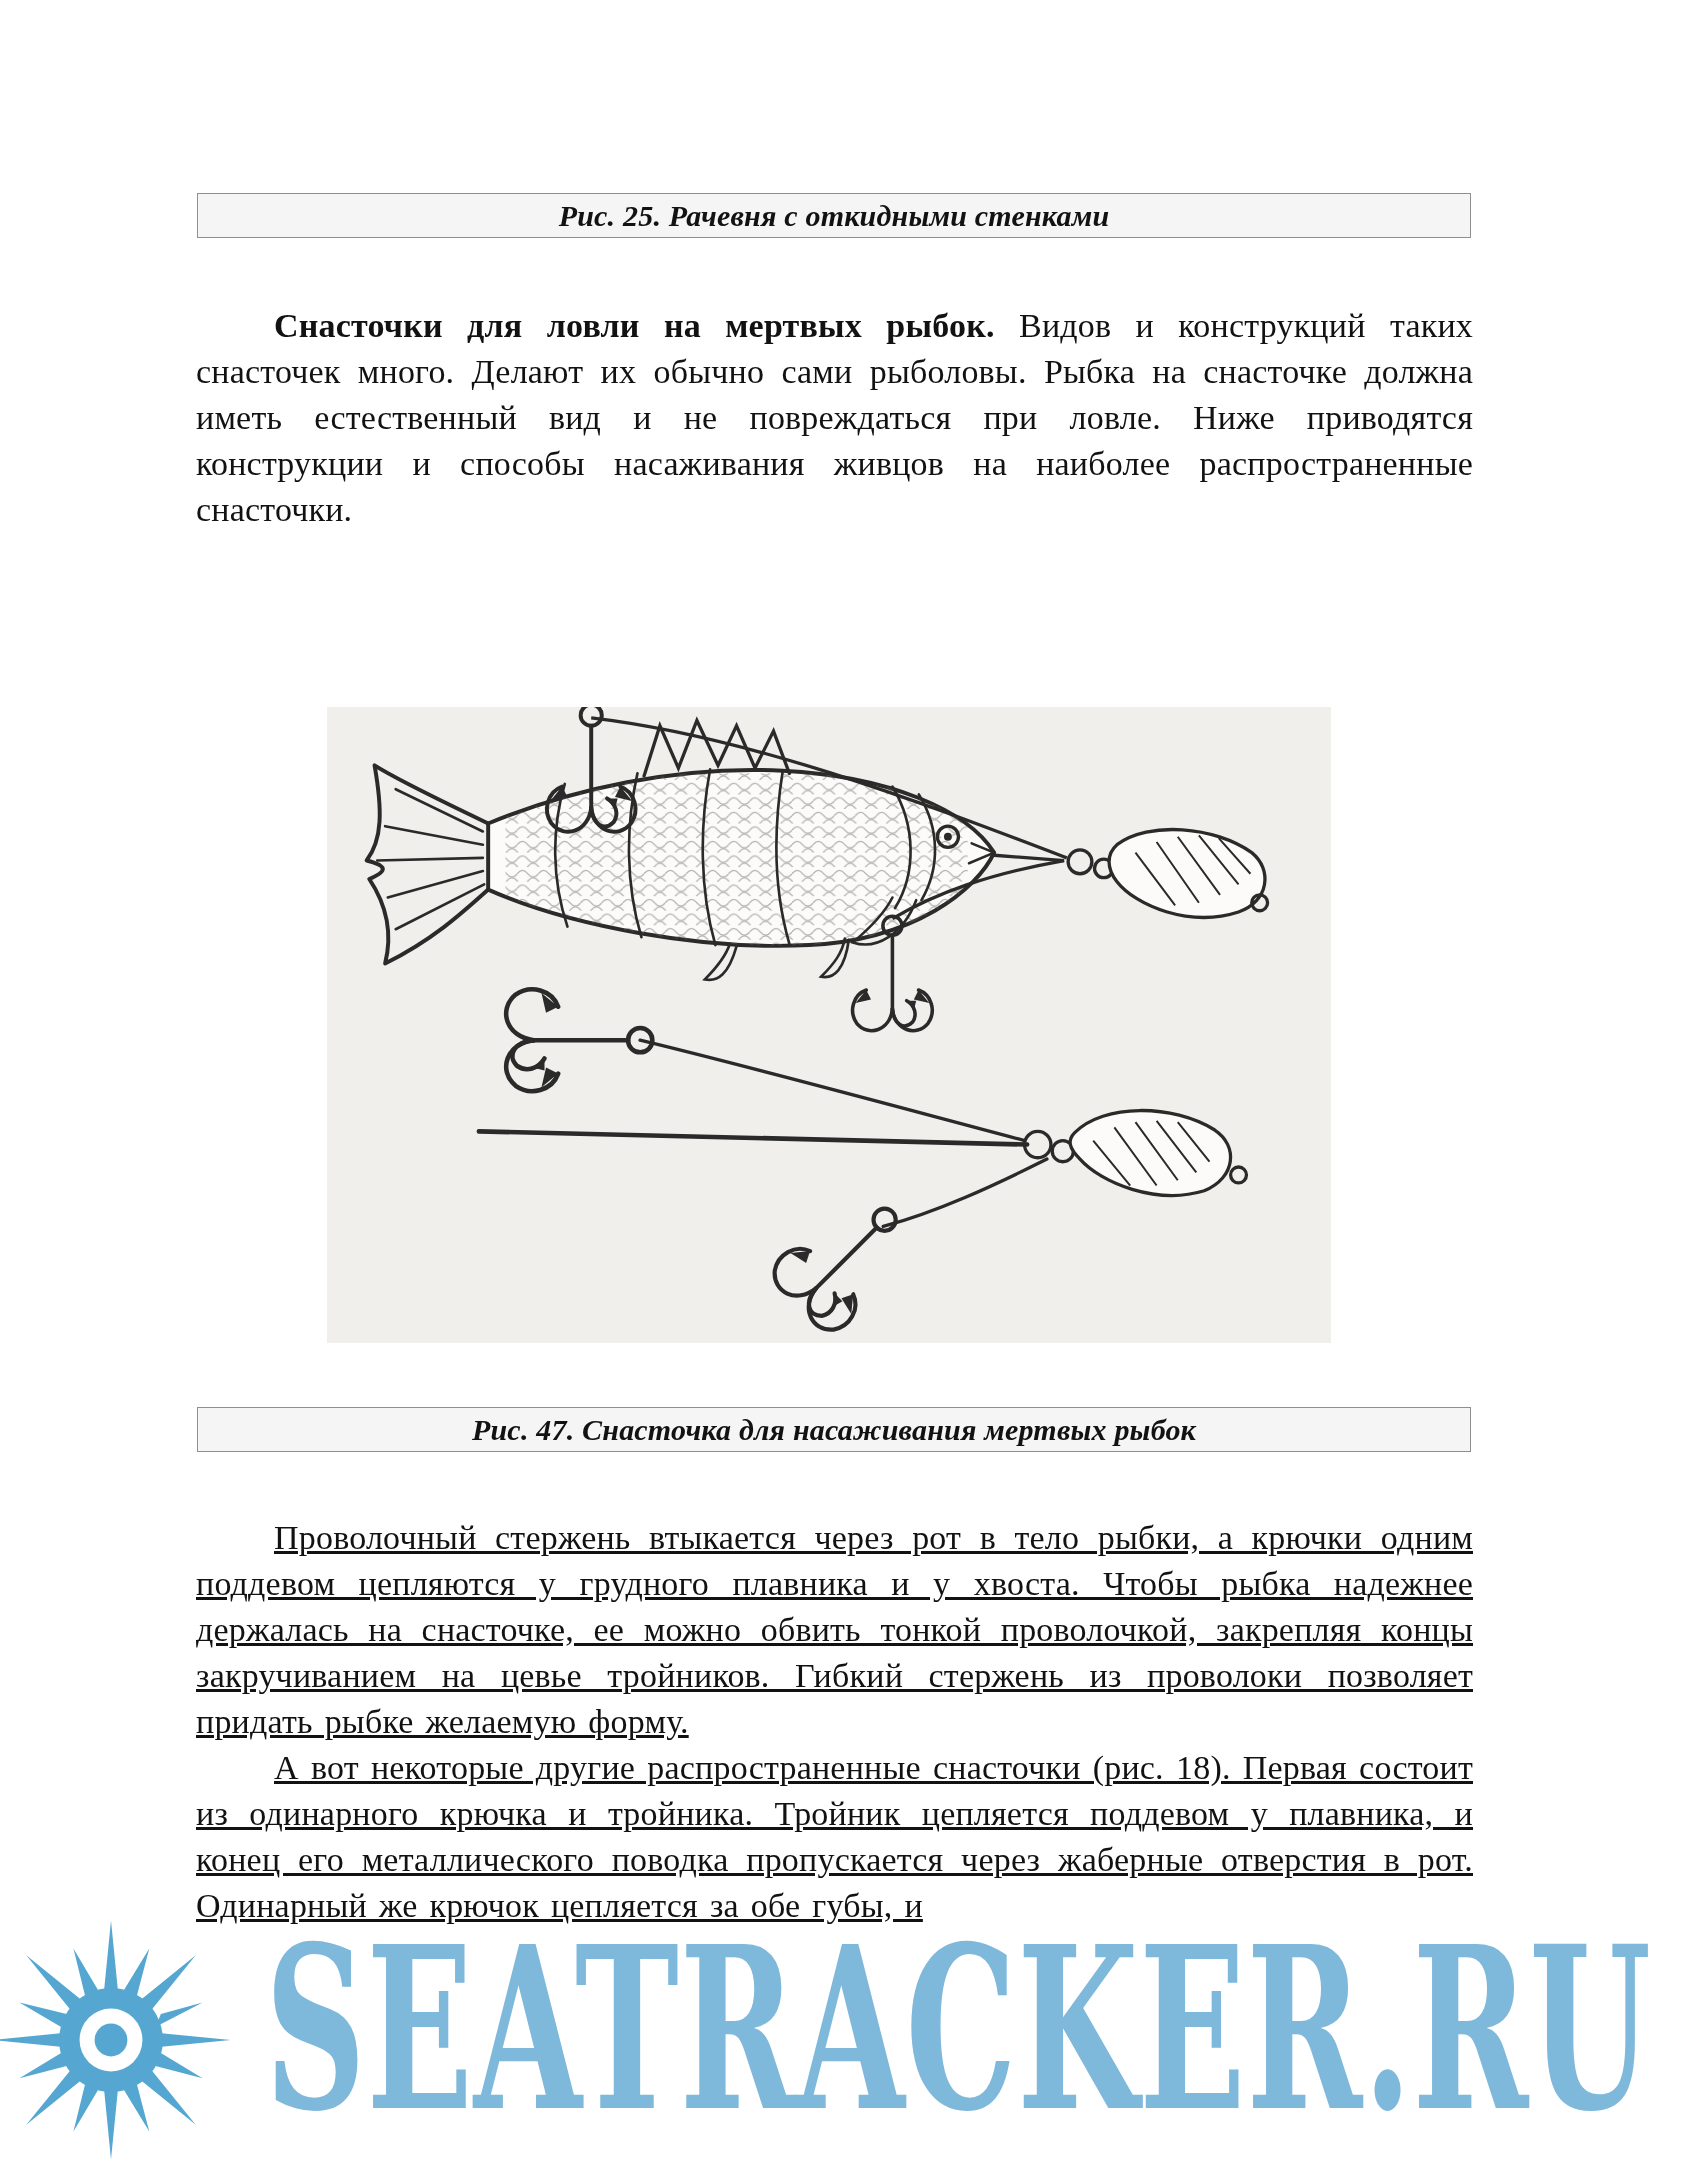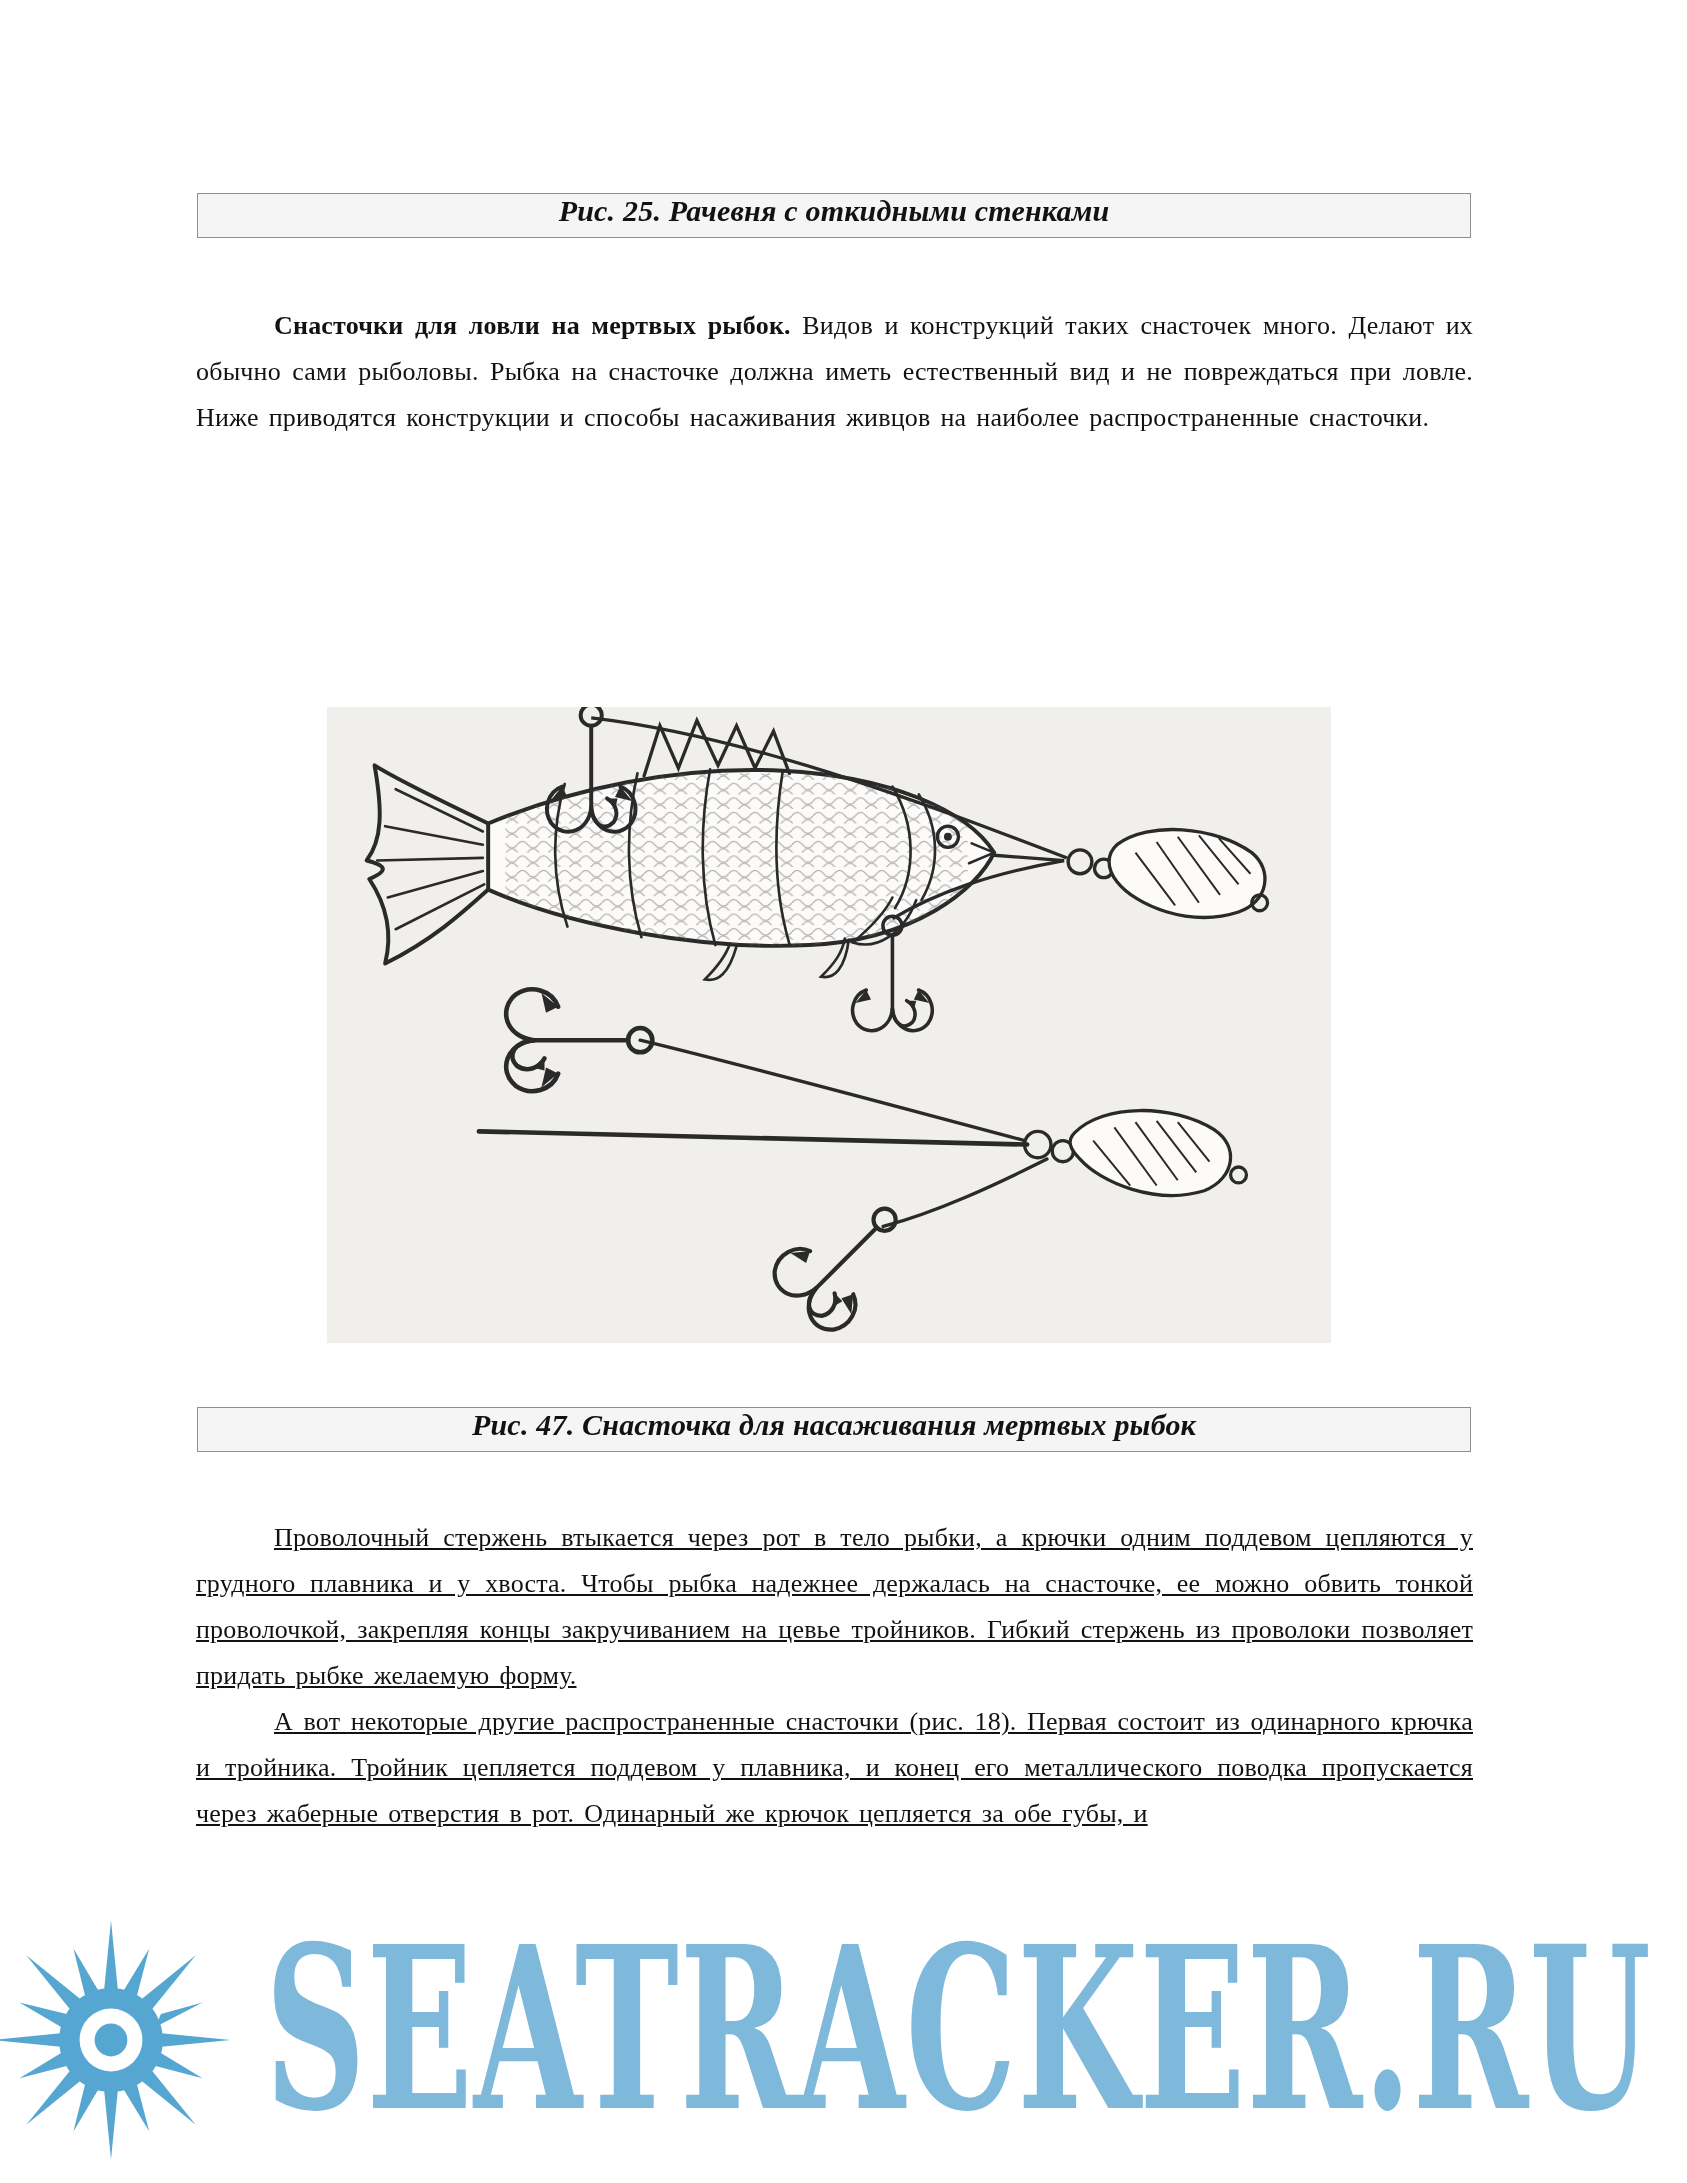--- a/index.html
+++ b/index.html
@@ -4,31 +4,31 @@
 <style>
   * { margin:0; padding:0; box-sizing:border-box; }
   html,body { background:#ffffff; }
   .page {
     position:relative; width:1687px; height:2183px; background:#ffffff;
     overflow:hidden; font-family:"Liberation Serif", serif; color:#121212;
   }
   .caption-box {
     position:absolute; left:197px; width:1274px; height:45px;
     border:1.3px solid #8f8f8f; background:#f5f5f5;
-    display:flex; justify-content:center;
+    display:flex; align-items:center; justify-content:center;
   }
   .caption-box .caption-text {
     font-style:italic; font-weight:bold; font-size:30px; letter-spacing:0.2px;
     white-space:nowrap;
   }
   #caption-fig25 { top:193px; }
   #caption-fig26 { top:1407px; }
   .body-block {
     position:absolute; left:196px; width:1277px;
-    font-size:26px; line-height:46px; text-align:justify;
+    font-size:34px; line-height:46px; text-align:justify;
     letter-spacing:0.2px; word-spacing:3.3px;
   }
   .body-block p { text-indent:78px; margin:0; }
   #text-block-1 { top:303px; }
   #text-block-2 { top:1515px;text-decoration:underline; }
   .figure {
     position:absolute; left:327px; top:707px; width:1004px; height:636px;
     background:#f1efeb;
   }
   .figure svg { width:100%; height:100%; display:block; }

